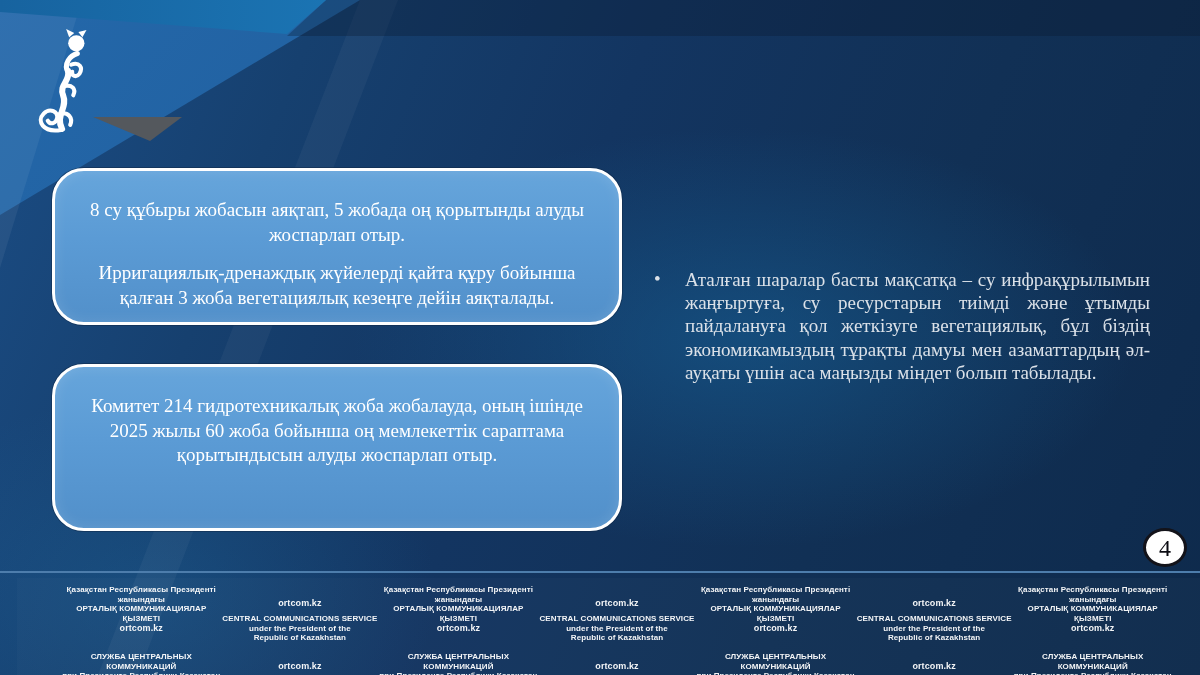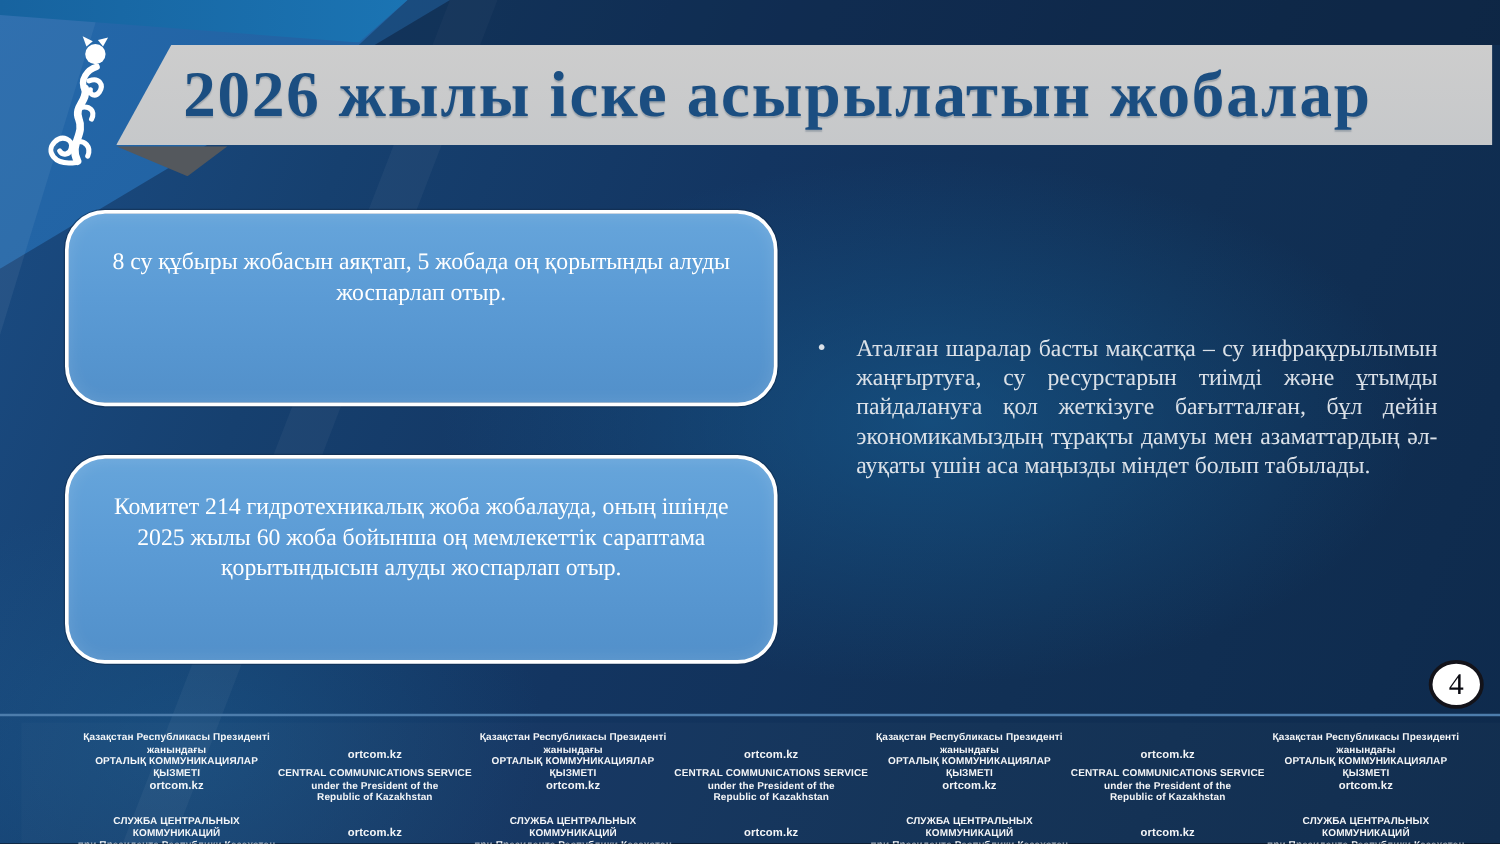--- a/index.html
+++ b/index.html
@@ -98,35 +98,33 @@
       <path d="M38 44 C33 35 40 27 47 25" stroke-width="5"></path>
       <path d="M30 84 C38 82 43 88 40 95" stroke-width="4"></path>
       <path d="M41 36 C49 33 53 39 49 45 C46 49 41 47 42 43" stroke-width="4"></path>
       <path d="M34 57 C42 55 46 60 43 66" stroke-width="4"></path>
     </g>
     <circle cx="46" cy="15" r="8" fill="#ffffff"></circle>
     <path d="M39 9 L36 1 L44 5 Z" fill="#ffffff"></path>
     <path d="M52 9 L56 2 L48 4 Z" fill="#ffffff"></path>
   </svg>
 
-  <div class="banner">
-    <div class="slide-title">2026 жылы іске асырылатын жобалар</div>
-  </div>
 
   <div class="card card-1">
     <p>8 су құбыры жобасын аяқтап, 5 жобада оң қорытынды алуды жоспарлап отыр.</p>
+    <p>Ирригациялық-дренаждық жүйелерді қайта құру бойынша қалған 3 жоба вегетациялық кезеңге дейін аяқталады.</p>
   </div>
 
   <div class="card card-2 tight">
     <p>Комитет 214 гидротехникалық жоба жобалауда, оның ішінде 2025 жылы 60 жоба бойынша оң мемлекеттік сараптама қорытындысын алуды жоспарлап отыр.</p>
   </div>
 
   <div class="bullet-item">
     <span class="bullet-marker">•</span>
-    <p>Аталған шаралар басты мақсатқа – су инфрақұрылымын жаңғыртуға, су ресурстарын тиімді және ұтымды пайдалануға қол жеткізуге бағытталған, бұл дейін экономикамыздың тұрақты дамуы мен азаматтардың әл-ауқаты үшін аса маңызды міндет болып табылады.</p>
+    <p>Аталған шаралар басты мақсатқа – су инфрақұрылымын жаңғыртуға, су ресурстарын тиімді және ұтымды пайдалануға қол жеткізуге вегетациялық, бұл біздің экономикамыздың тұрақты дамуы мен азаматтардың әл-ауқаты үшін аса маңызды міндет болып табылады.</p>
   </div>
 
   <div class="page-circle">
     <span>4</span>
   </div>
 
   <div class="footer-line"></div>
   <div class="footer">
     <div class="f-row f-row-1">
         <div class="f-cell">

